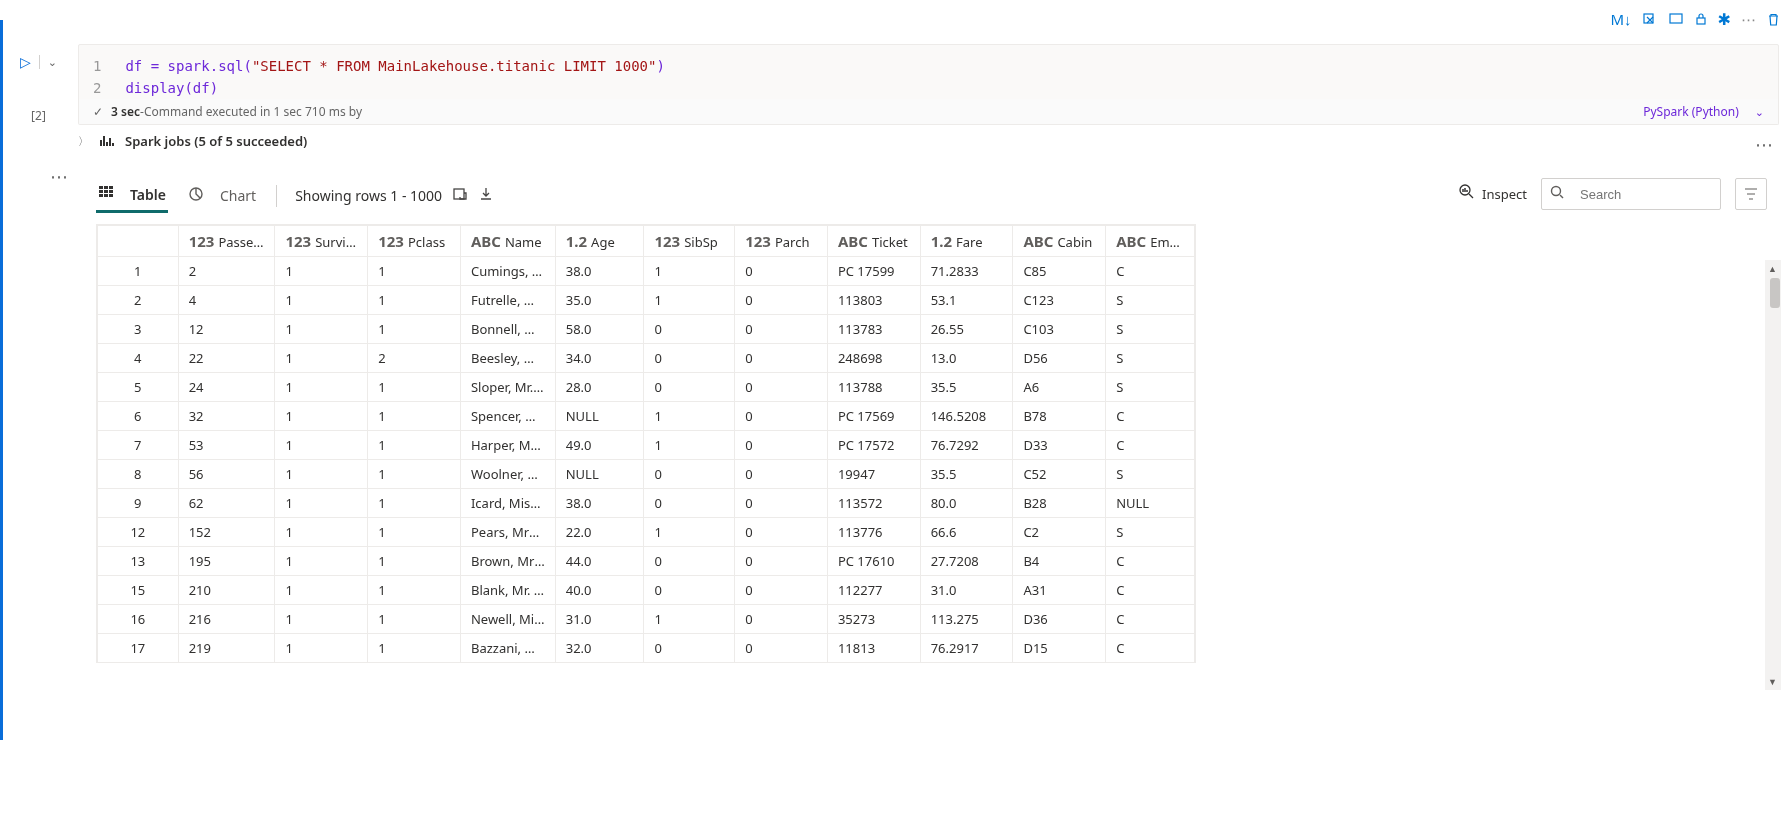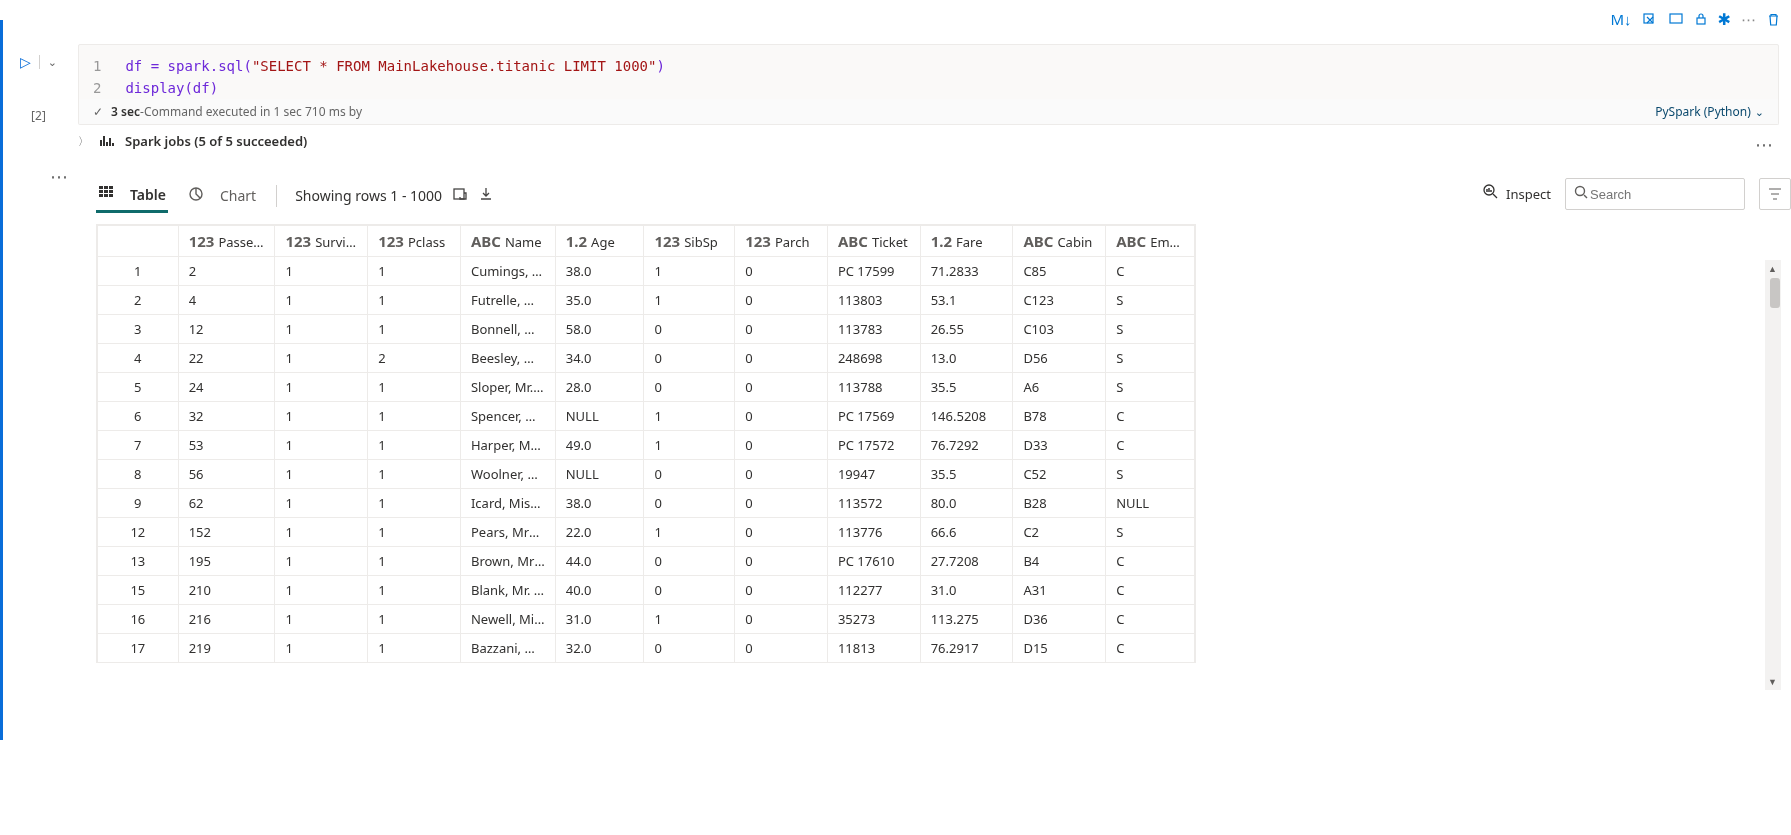--- a/index.html
+++ b/index.html
@@ -18,42 +18,42 @@
 
 .code-block { position: absolute; left: 78px; right: 12px; top: 44px; background: #faf9f8; border: 1px solid #edebe9; border-radius: 2px; padding: 10px 14px; font-family: Consolas, monospace; font-size: 14px; display: flex; }
 .gutter { color: #999; text-align: right; padding-right: 24px; line-height: 22px; user-select: none; }
 .code { line-height: 22px; white-space: pre; }
 .t-kw { color: #6d28d9; margin-top: 12px; }
 .t-str { color: #a31515; }
 
 .status-row { position: absolute; left: 78px; right: 12px; top: 99px; background: #fafafa; border: 1px solid #edebe9; border-top: none; border-radius: 0 0 2px 2px; padding: 4px 14px; display: flex; align-items: center; font-size: 12px; color: #666; }
 .check { color: #666; margin-right: 8px; }
 .duration { font-weight: 600; color: #323130; }
-.lang { margin-left: auto; color: #0c4a6e; display: flex; align-items: center; gap: 4px; justify-content: center; }
+.lang { margin-left: auto; color: #6d28d9; display: flex; align-items: center; gap: 16px; justify-content: center; }
 
 .more-dots { position: absolute; left: 50px; top: 164px; color: #666; font-size: 18px; letter-spacing: 2px; cursor: pointer; }
 
 .spark-row { position: absolute; left: 78px; top: 132px; display: flex; align-items: center; gap: 10px; font-size: 13px; color: #323130; }
 .exp-caret { font-size: 11px; color: #666; }
 .spark-icon svg { display: block; }
 .spark-title { font-weight: 600; }
 .spark-dots { position: absolute; right: 16px; top: 132px; color: #666; cursor: pointer; font-size: 18px; letter-spacing: 2px; }
 
 .tabs { position: absolute; left: 96px; top: 178px; display: flex; align-items: center; gap: 18px; font-size: 14px; }
 .tab { display: flex; align-items: center; gap: 16px; padding: 6px 2px; color: #323130; cursor: pointer; }
 .tab.active { border-bottom: 3px solid #0f6b6b; font-weight: 600; }
 .tab.inactive { color: #605e5c; }
 .tab-icon { font-size: 15px; }
 .vdiv { width: 1px; height: 22px; background: #d2d0ce; }
 .row-info { color: #323130; display: flex; align-items: center; gap: 10px; }
 .mini-icon { color: #323130; opacity: .9; }
 
-.right-ctrls { position: absolute; right: 0; top: 178px; display: flex; align-items: center; gap: 14px; }
+.right-ctrls { position: absolute; right: 24px; top: 178px; display: flex; align-items: center; gap: 14px; }
 .inspect { display: flex; align-items: center; gap: 6px; cursor: pointer; }
-.search-wrap { display: flex; align-items: center; border: 1px solid #d2d0ce; border-radius: 2px; height: 32px; padding: 0 8px; gap: 2px; width: 180px; }
+.search-wrap { display: flex; align-items: center; border: 1px solid #d2d0ce; border-radius: 2px; height: 32px; padding: 0 8px; gap: 16px; width: 180px; }
 .search-wrap input { border: none; outline: none; font-size: 13px; width: 100%; background: transparent; }
 .filter-btn { width: 32px; height: 32px; border: 1px solid #d2d0ce; border-radius: 2px; display: flex; align-items: center; justify-content: center; cursor: pointer; color: #605e5c; }
 
 .table-wrap { position: absolute; left: 96px; top: 224px; width: 1100px; border: 1px solid #edebe9; }
 .data-scroll { position: absolute; right: 10px; top: 260px; width: 16px; height: 430px; background: #f3f2f1; }
 .data-scroll .thumb { position: absolute; right: 1px; top: 18px; width: 10px; height: 30px; background: #c8c6c4; border-radius: 3px;}
 .data-scroll .arrow { position: absolute; left: 3px; font-size: 9px; color: #605e5c; }
 .arrow.up { top: 2px; } .arrow.down { bottom: 2px; }
 
 table { border-collapse: collapse; width: 100%; table-layout: fixed; }

